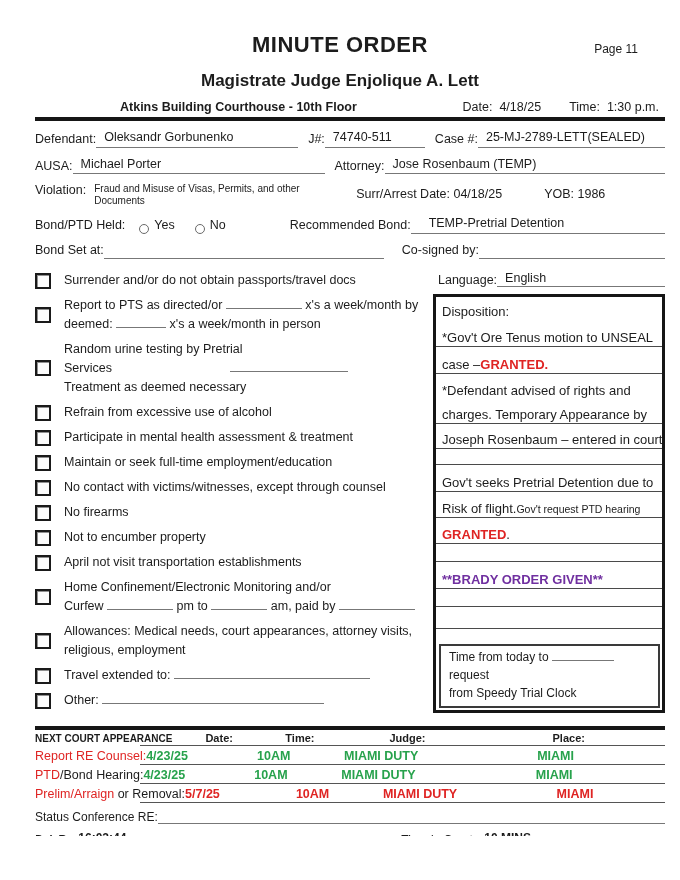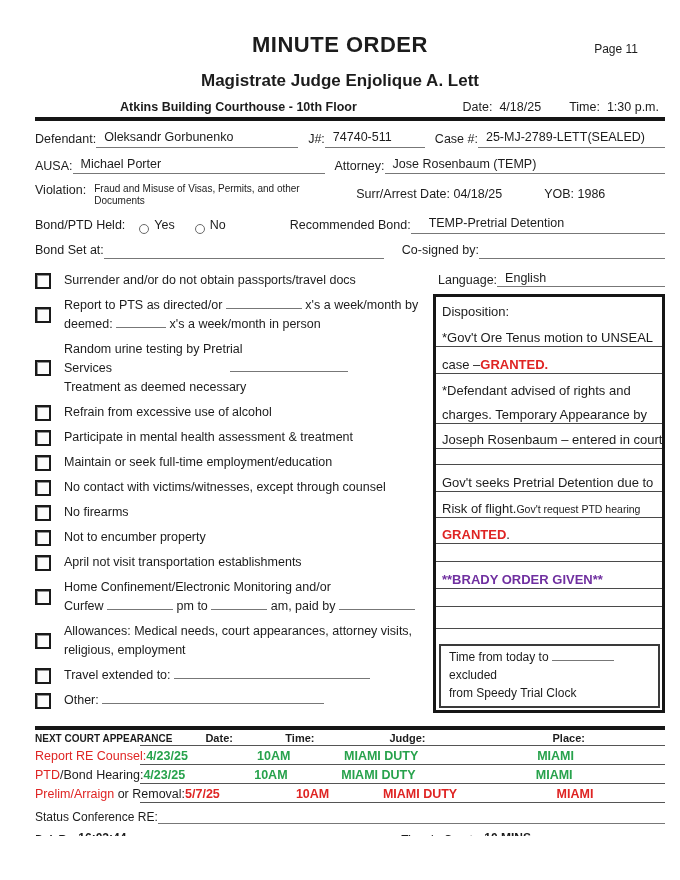--- a/index.html
+++ b/index.html
@@ -266,21 +266,21 @@
             <span>.</span>
           </div>
           <div class="disp-row disp-b" style="height: 16px;"></div>
           <div class="disp-row disp-b" style="height: 25px;">
             <span class="seg-purple">**BRADY ORDER GIVEN**</span>
           </div>
           <div class="disp-row disp-b" style="height: 16px;"></div>
           <div class="disp-row disp-b" style="height: 20px;"></div>
           <div class="disp-row" style="height: 10px;"></div>
           <div class="speedy">
-            <div><span>Time from today to </span><span class="blank" style="width: 62px;"></span><span> excluded</span></div>
+            <div><span>Time from today to </span><span class="blank" style="width: 62px;"></span><span> request</span></div>
             <div>from Speedy Trial Clock</div>
           </div>
         </div>
     </div>
   </div>
 
   <div class="nc">
     <div class="nc-grid nc-head">
       <span class="c1">NEXT COURT APPEARANCE</span>
       <span class="c2">Date:</span>

